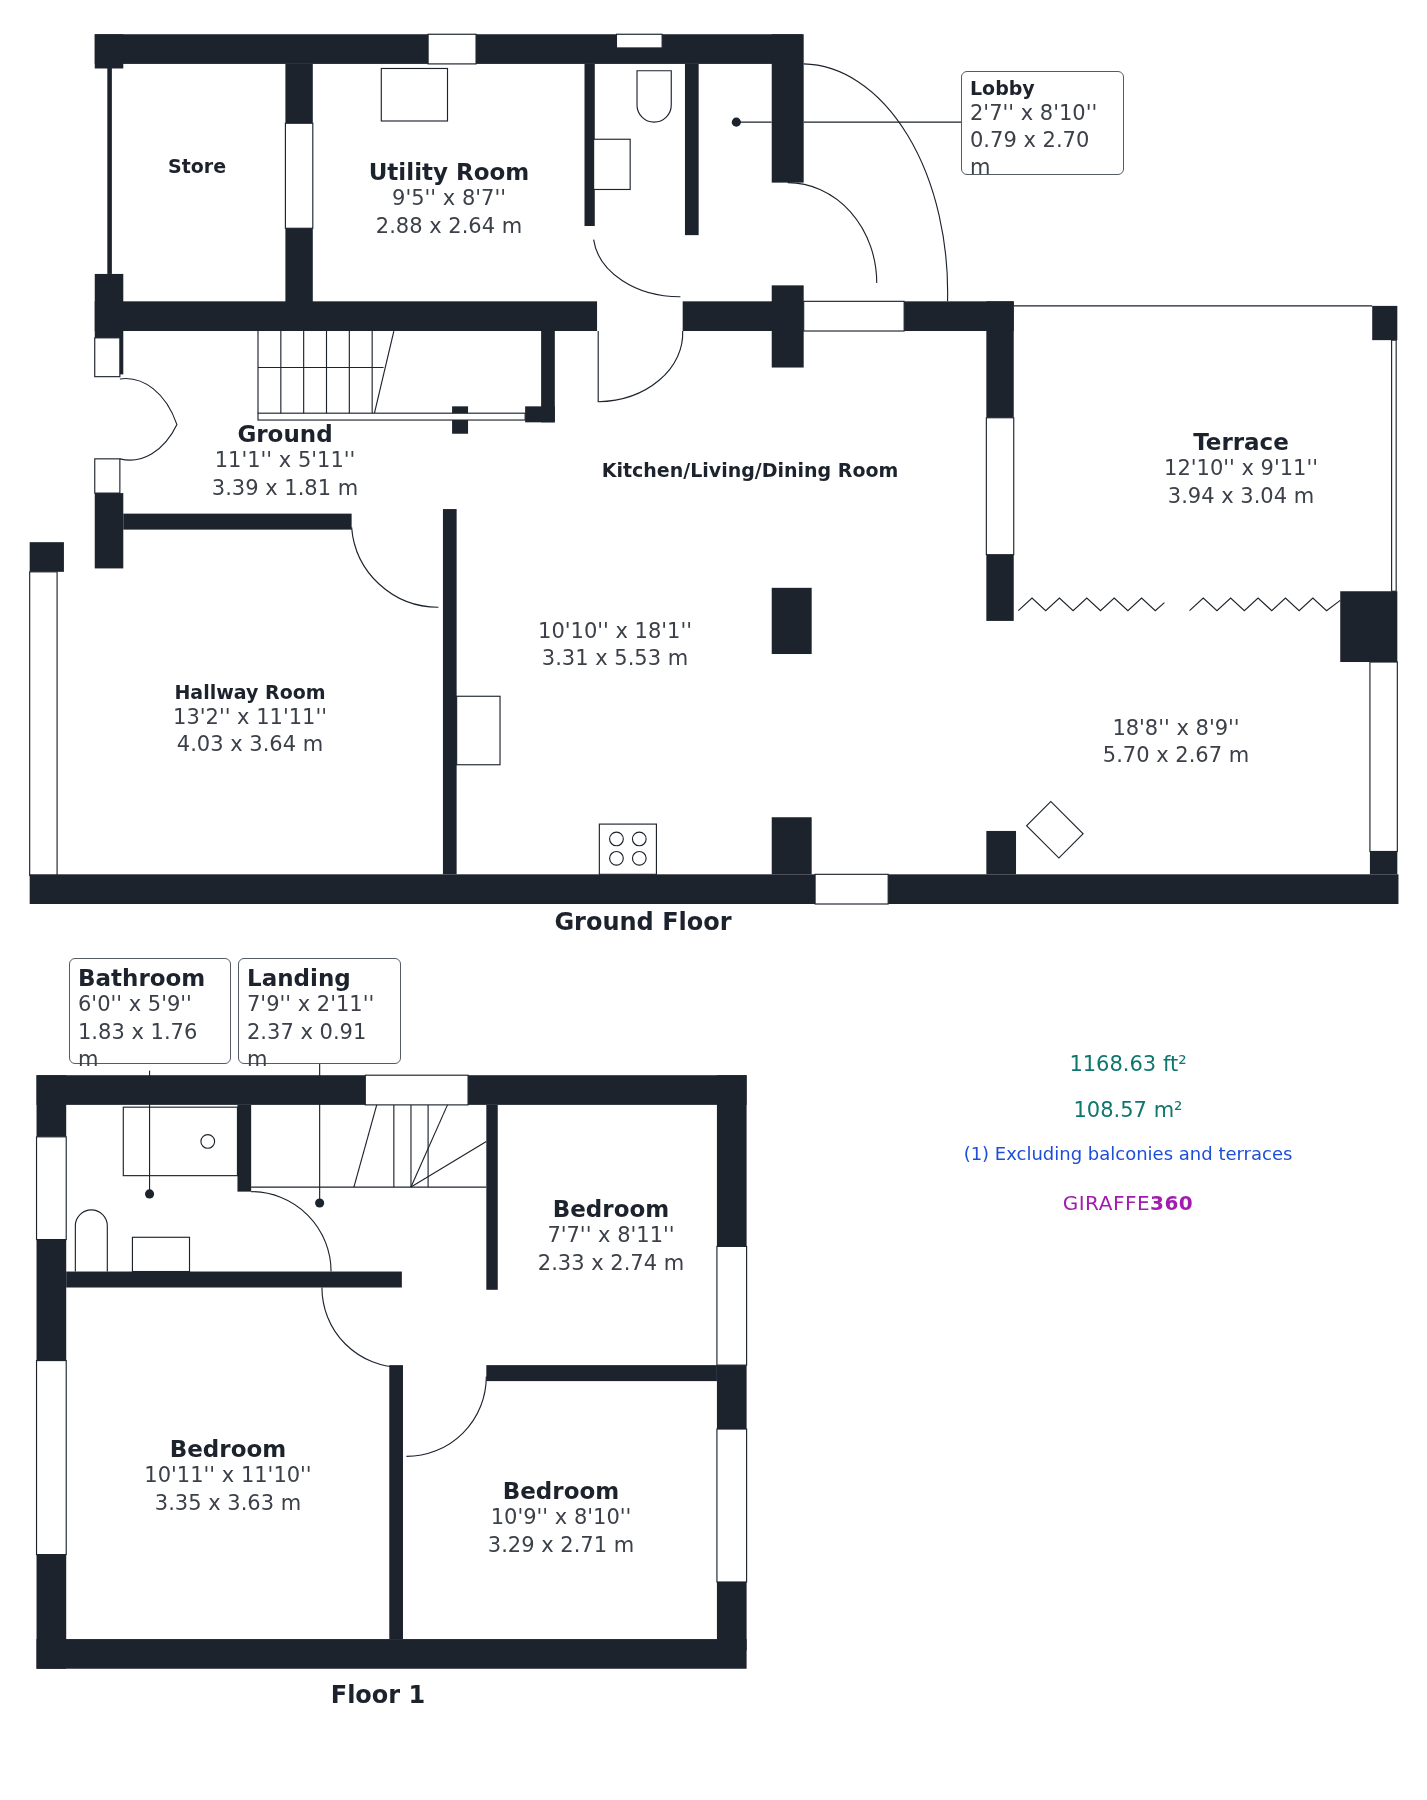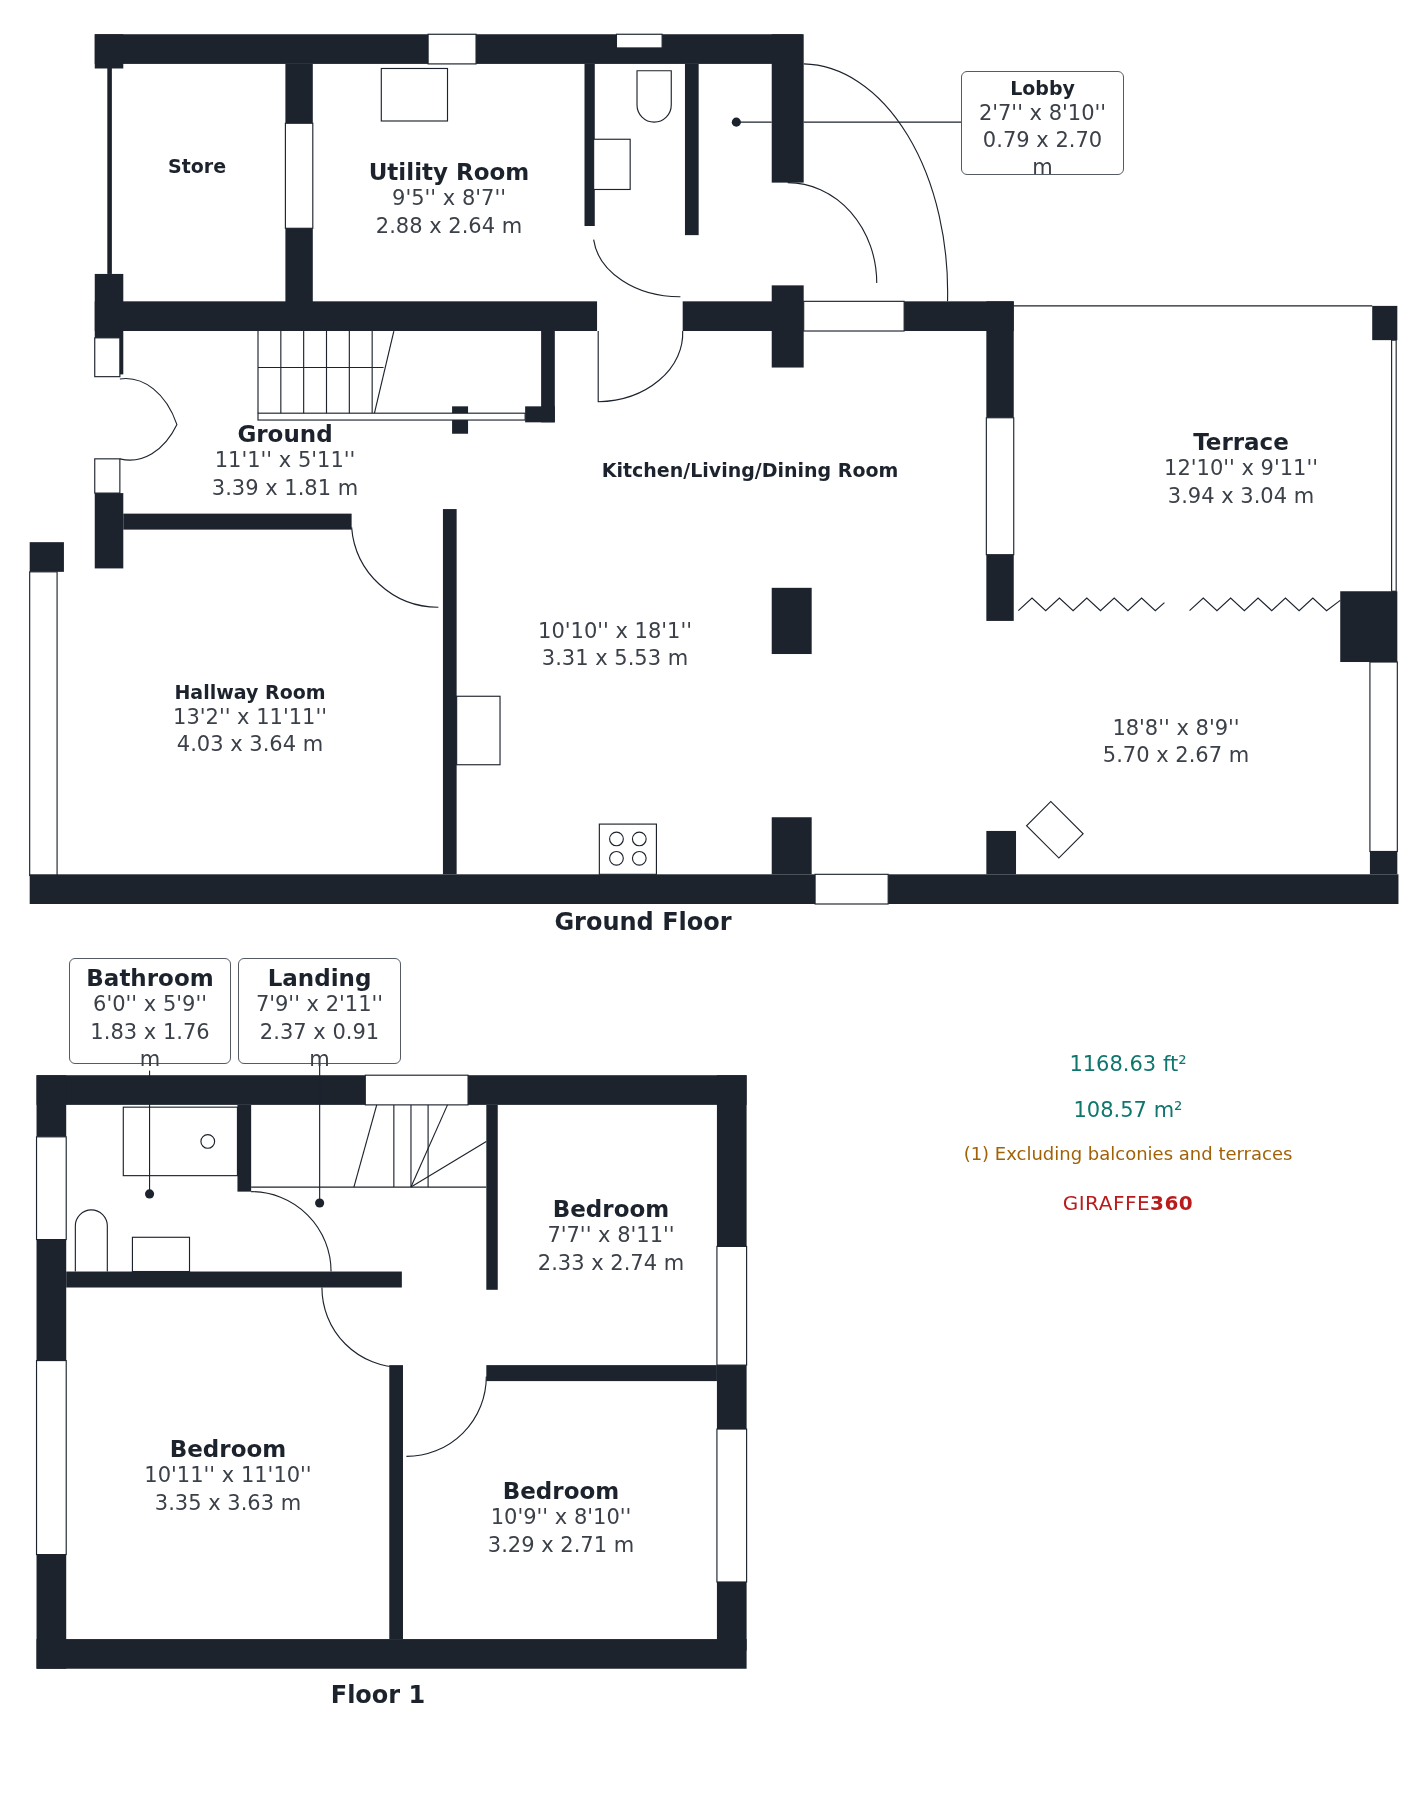--- a/index.html
+++ b/index.html
@@ -7,28 +7,28 @@
          font-family: "DejaVu Sans", "Liberation Sans", sans-serif; color: #1c232d; }
   #plan { position: absolute; left: 0; top: 0; width: 1427px; height: 1800px; }
   .wall { fill: #1c232d; }
   .thin { fill: none; stroke: #1c232d; stroke-width: 1; }
   .win  { fill: #ffffff; stroke: #1c232d; stroke-width: 1; }
   .lbl { position: absolute; text-align: center; transform: translate(-50%, -50%); white-space: nowrap; }
   .room-name { font-weight: bold; font-size: 23px; color: #1c232d; line-height: 1.15; }
   .room-name.sm { font-size: 19px; }
   .dim { font-size: 21px; color: #3b4049; line-height: 1.3; font-family: "DejaVu Sans", sans-serif; }
   .callout { position: absolute; border: 1.5px solid #555b63; border-radius: 6px; background: #fff;
-             text-align: center; padding: 6px 14px; box-sizing: border-box; }
+             padding: 6px 8px; box-sizing: border-box; }
   .floor-label { position: absolute; font-weight: bold; font-size: 24px; transform: translate(-50%, -50%); white-space: nowrap; }
   .area-block { position: absolute; left: 1128px; top: 1030px; transform: translateX(-50%); text-align: center; width: 400px; }
   .area-title { font-weight: bold; font-size: 23px; color: #1c232d; }
   .area-title sup { font-size: 13px; font-weight: normal; }
   .area-val { font-size: 21px; color: #0f766e; margin-top: 22px; }
-  .area-note { font-size: 18px; color: #a16207; line-height: 1.5; margin-top: 18px; }
-  .brand { font-size: 20px; color: #b91c1c; margin-top: 24px; letter-spacing: 0.5px; }
+  .area-note { font-size: 18px; color: #1d4ed8; line-height: 1.5; margin-top: 18px; }
+  .brand { font-size: 20px; color: #a21caf; margin-top: 24px; letter-spacing: 0.5px; }
   .brand b { font-weight: bold; }
 </style>
 </head>
 <body>
 
 <svg id="plan" viewBox="0 0 1250 1577" preserveAspectRatio="none">
   <g>
 
     <rect class="wall" x="83" y="30" width="620" height="26"></rect>
     <rect class="wall" x="83" y="30" width="25" height="30"></rect>

